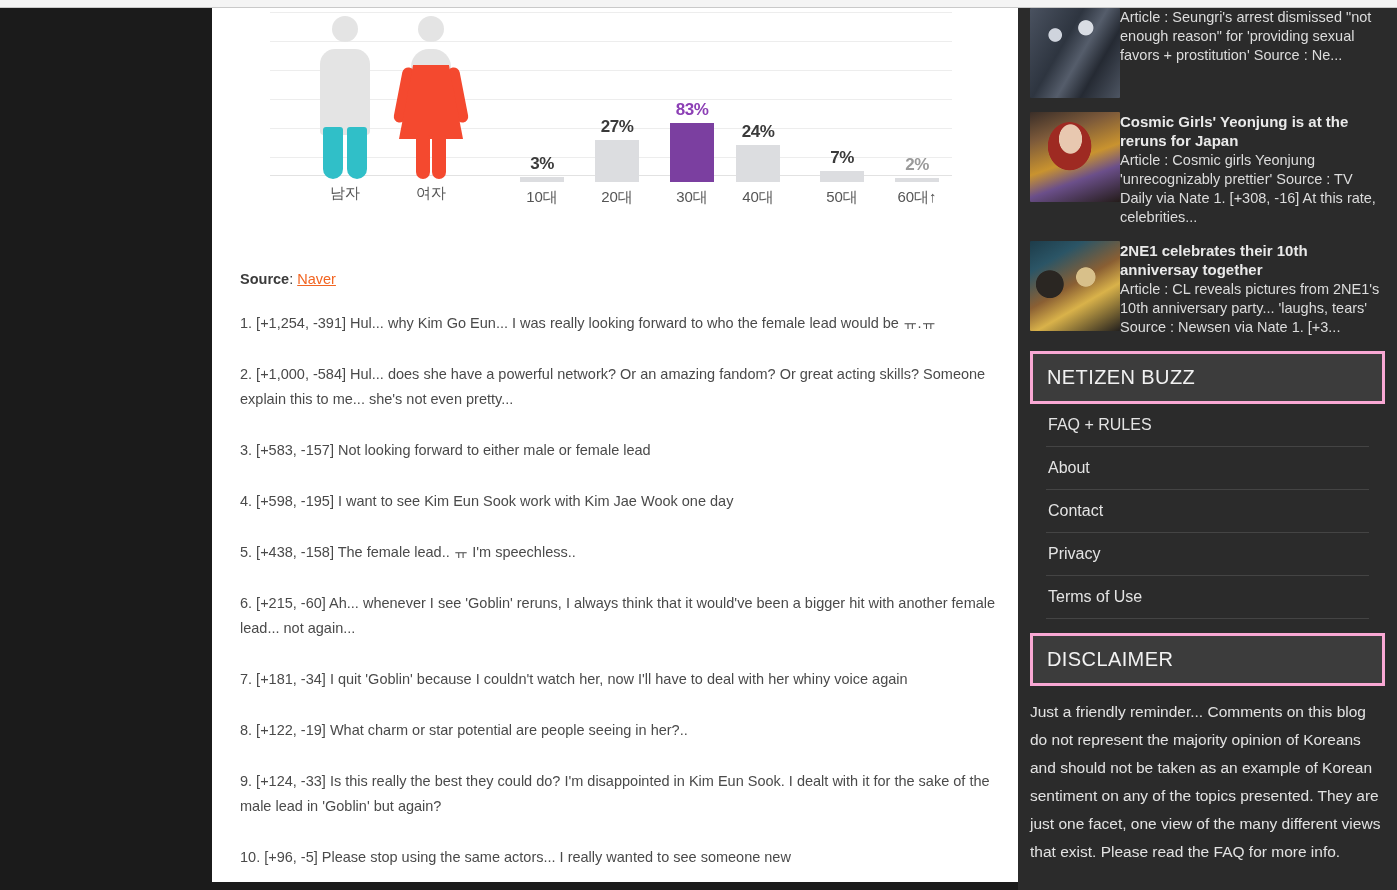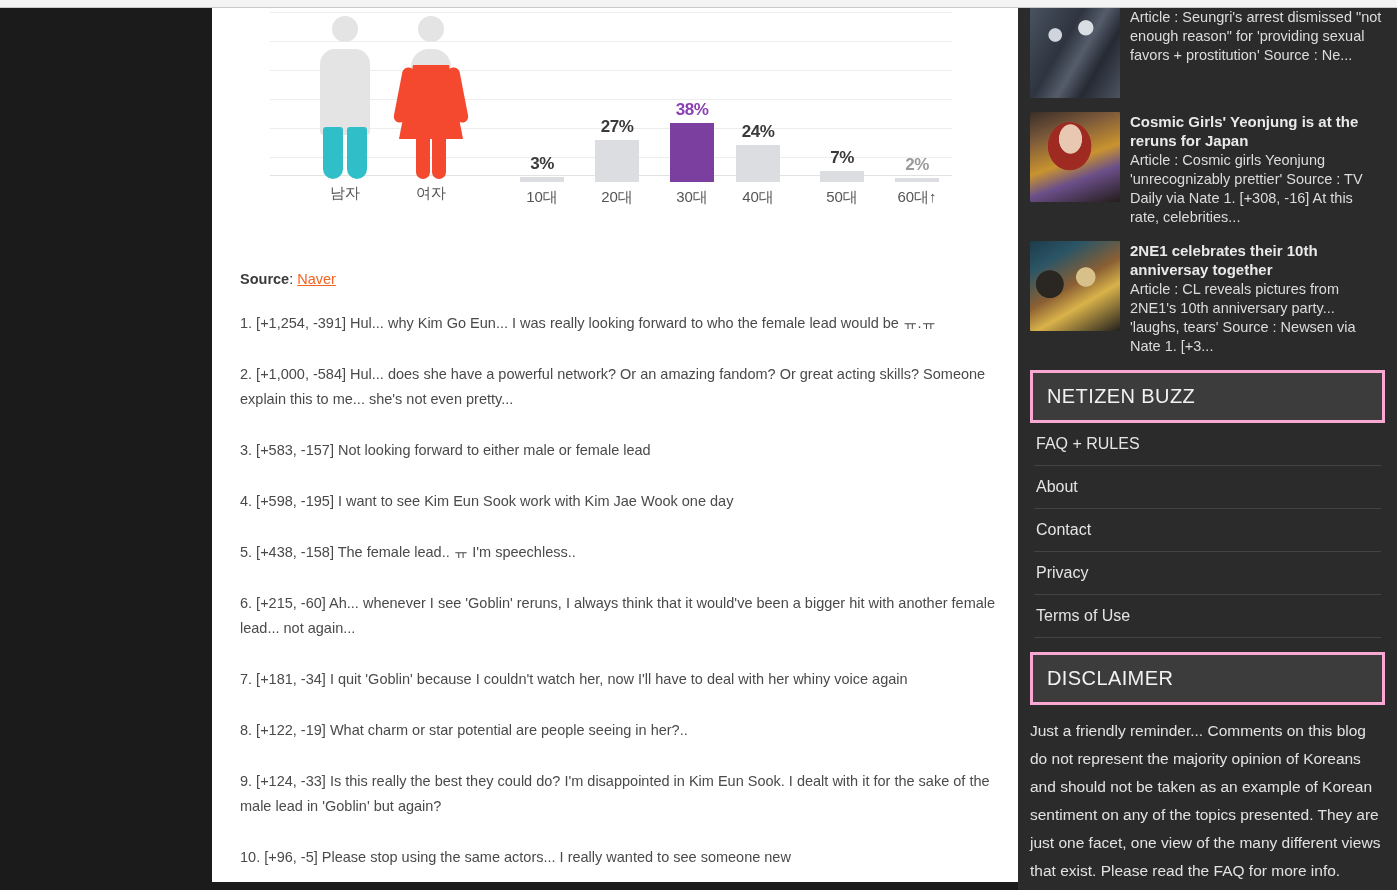--- a/index.html
+++ b/index.html
@@ -148,21 +148,21 @@
 
   
   .sidebar {
     position: absolute; top: 8px; left: 1018px;
     width: 379px; height: 882px;
     background: #2b2b2b;
     overflow: hidden;
   }
 
   .news-list { padding: 0 12px; }
-  .news-item { display: flex; gap: 10px; margin-bottom: 14px; }
+  .news-item { display: flex; gap: 0; margin-bottom: 14px; }
   .news-thumb {
     flex: 0 0 90px; width: 90px; height: 90px;
     border-radius: 1px; overflow: hidden; position: relative;
   }
   .news-body { flex: 1; min-width: 0; }
   .news-title {
     font-size: 15px; font-weight: bold; color: #e9e9e9;
     line-height: 19px; margin-bottom: 1px;
   }
   .news-snippet {
@@ -191,21 +191,21 @@
 
   
   .widget-head {
     margin: 14px 12px 0 12px;
     background: #3c3c3c;
     border: 3px solid #f9a8d4;
     padding: 12px 14px;
     font-size: 20px; color: #f2f2f2;
     letter-spacing: 0.4px;
   }
-  .menu { margin: 0 16px; }
+  .menu { margin: 0 28px; }
   .menu-item {
     padding: 12px 2px 12px 2px;
     border-bottom: 1px solid #444;
     font-size: 16px; color: #e4e4e4;
     cursor: pointer;
   }
   .disclaimer-body {
     margin: 12px 12px 0 12px;
     font-size: 15.5px; line-height: 28px; color: #e2e2e2;
   }
@@ -268,21 +268,21 @@
             <div class="bar-label">10대</div>
           </div>
 
           <div class="bar-slot" style="left:75px">
             <div class="bar-val">27%</div>
             <div class="bar-rect" style="height:42px"></div>
             <div class="bar-label">20대</div>
           </div>
 
           <div class="bar-slot hl" style="left:150px">
-            <div class="bar-val">38%</div>
+            <div class="bar-val">83%</div>
             <div class="bar-rect" style="height:59px"></div>
             <div class="bar-label">30대</div>
           </div>
 
           <div class="bar-slot" style="left:216px">
             <div class="bar-val">24%</div>
             <div class="bar-rect" style="height:37px"></div>
             <div class="bar-label">40대</div>
           </div>
 

